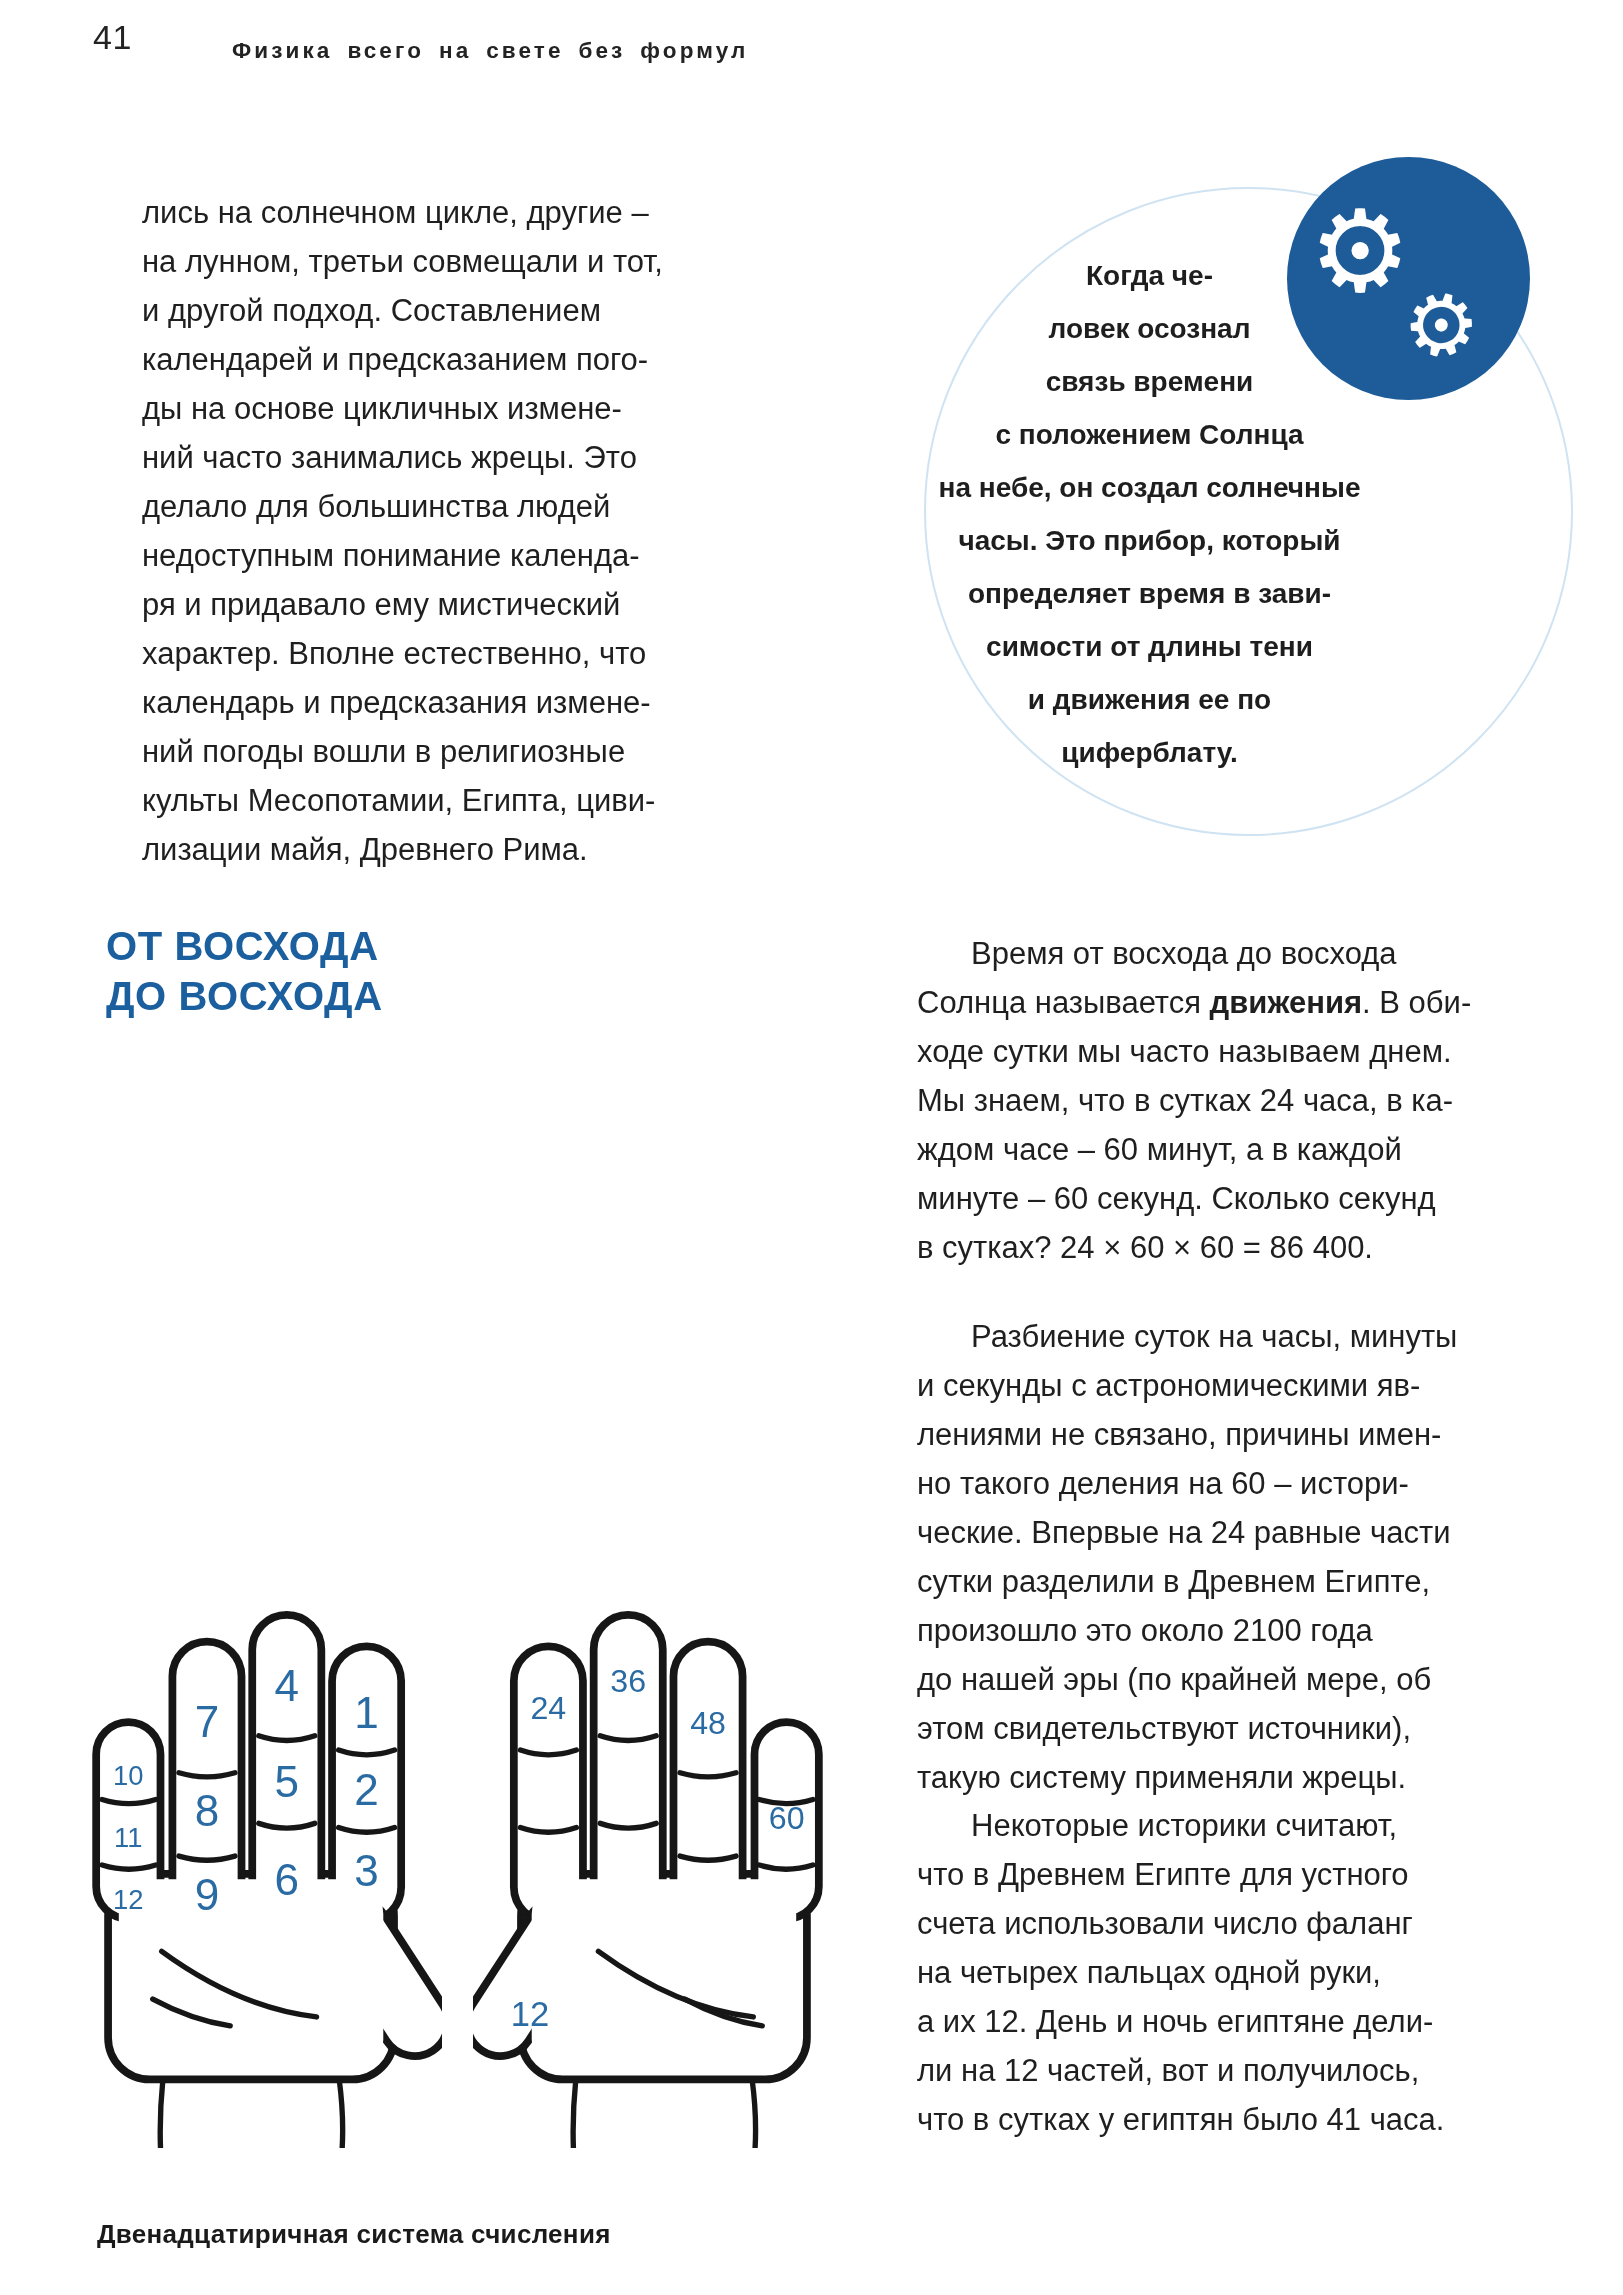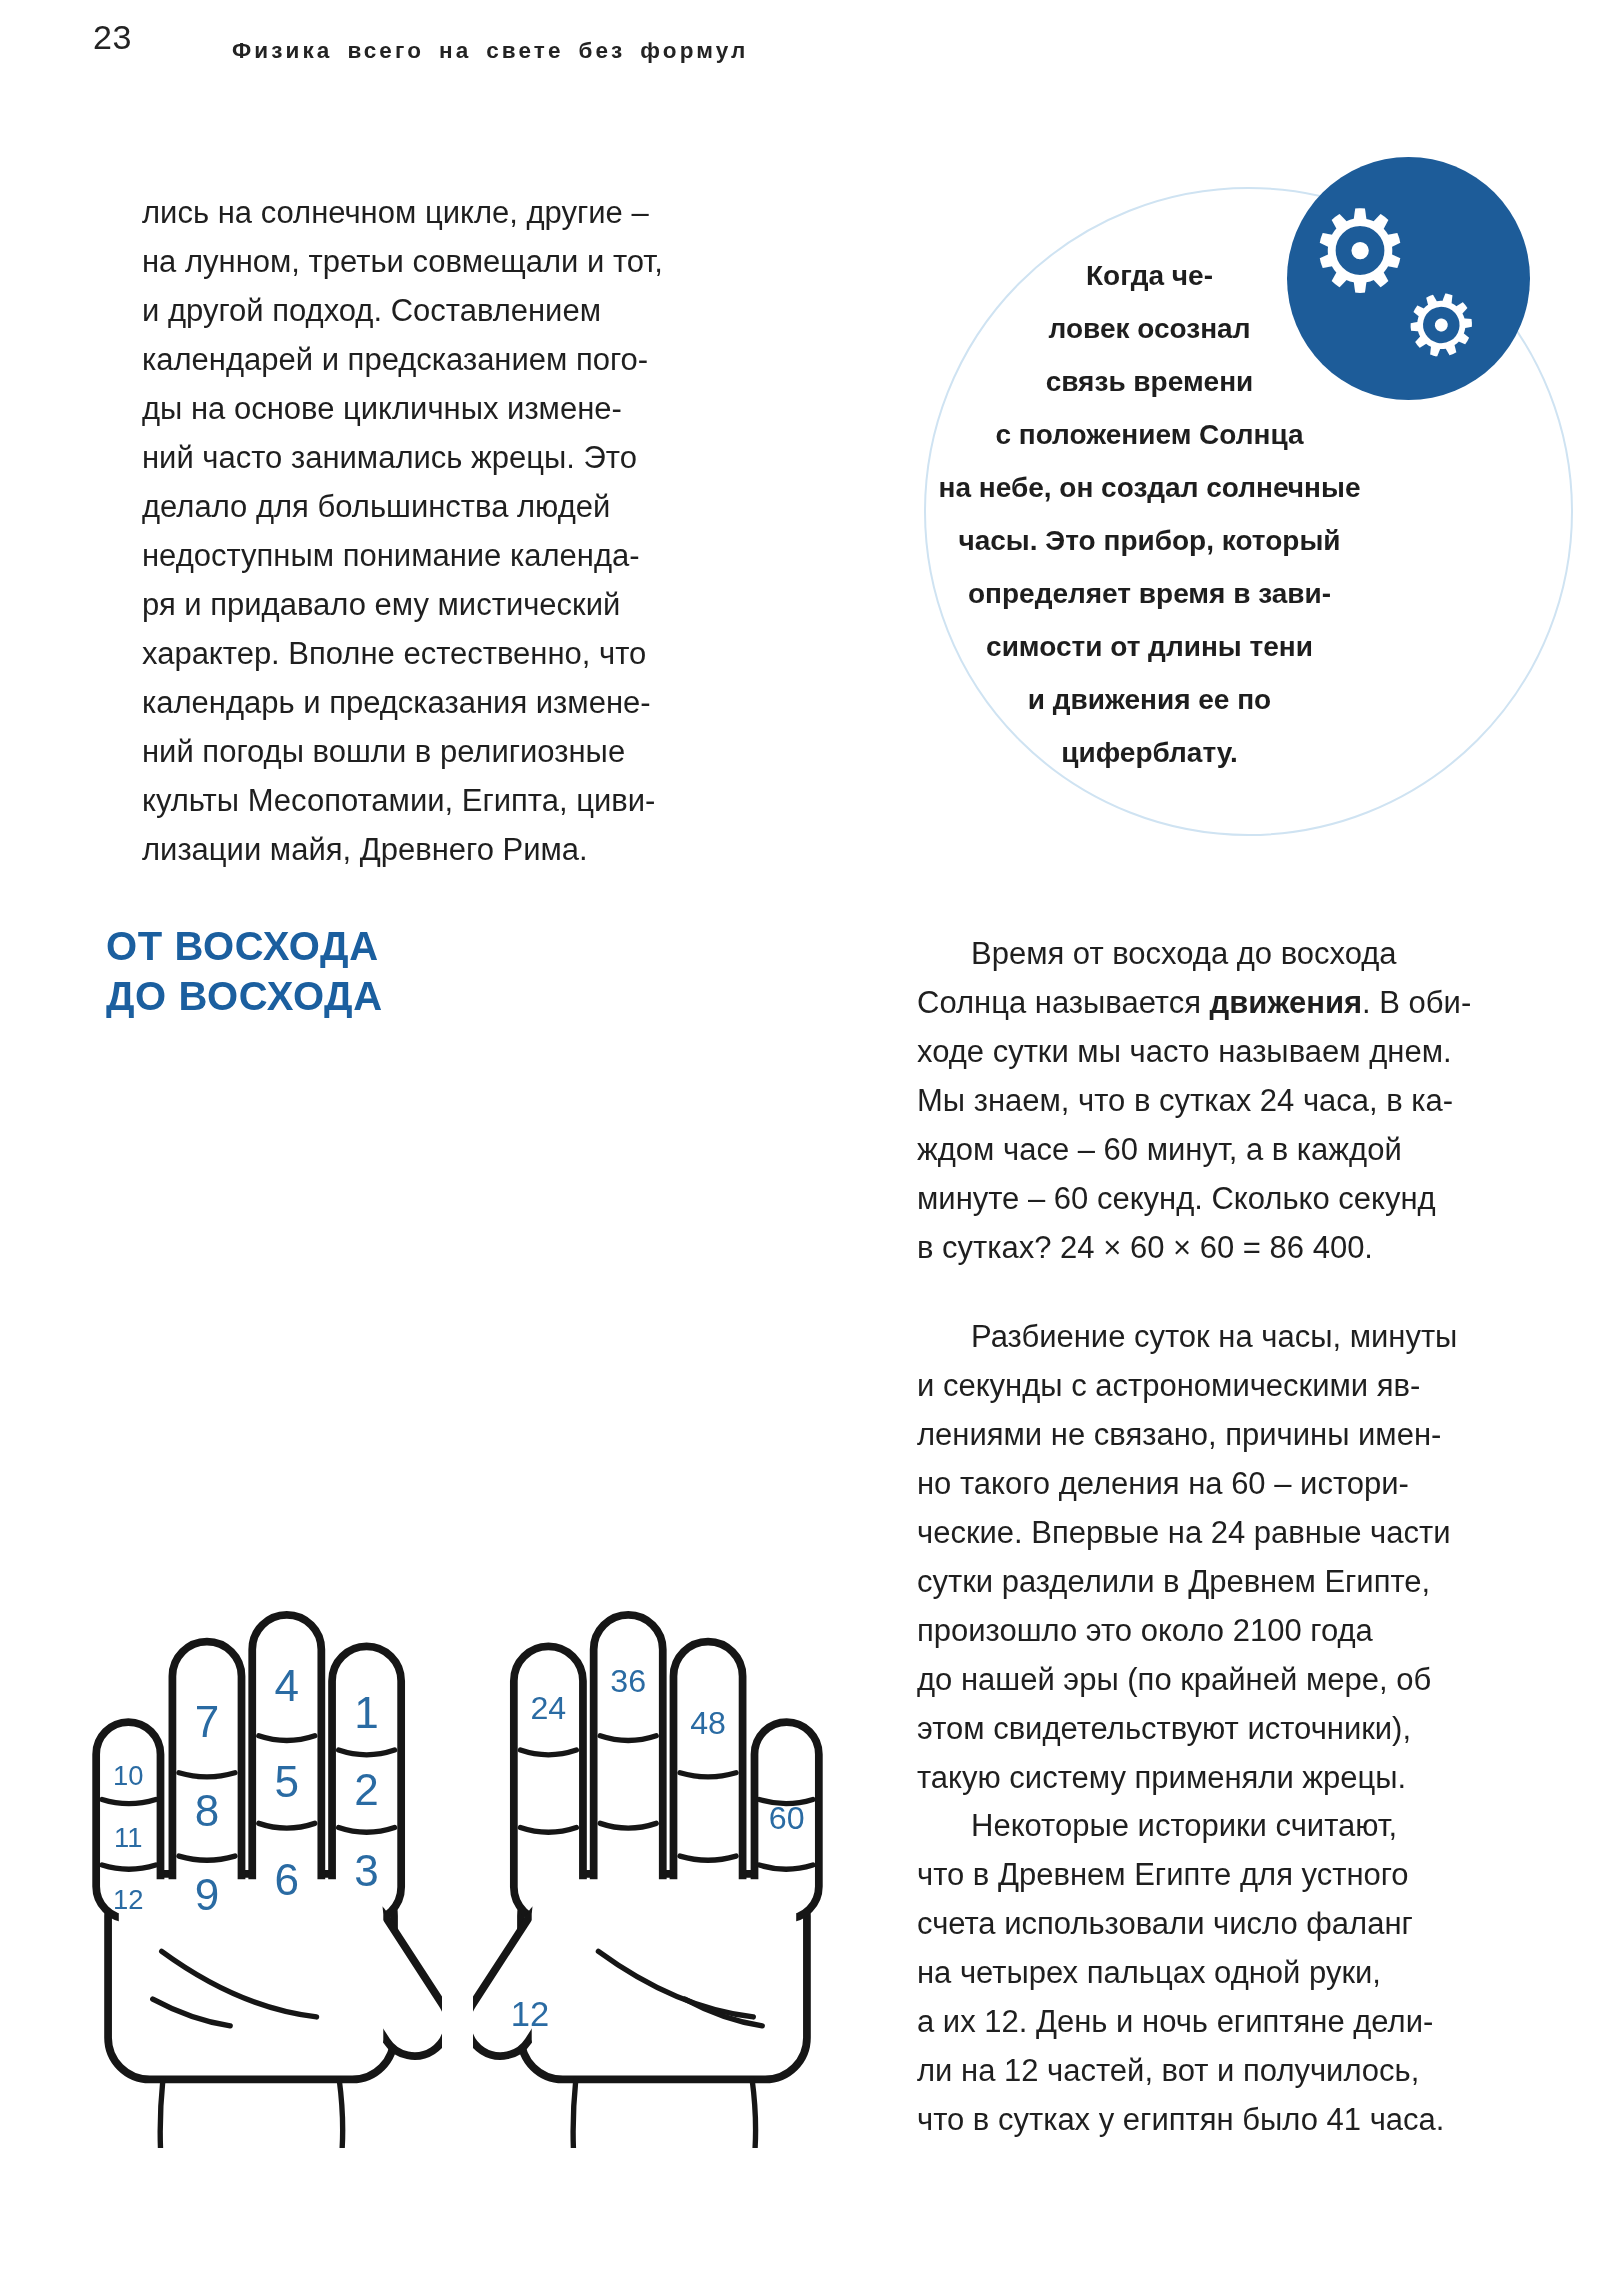--- a/index.html
+++ b/index.html
@@ -78,21 +78,21 @@
   svg text{
     font-family:"Liberation Sans", sans-serif;
     font-weight:400;
   }
 </style>
 </head>
 <body>
 
 <div class="page">
 
-  <div class="abs page-number">23</div>
+  <div class="abs page-number">41</div>
   <div class="abs running-title">Физика всего на свете без формул</div>
 
   <div class="abs para left-col-p1">лись на солнечном цикле, другие –
 на лунном, третьи совмещали и тот,
 и другой подход. Составлением
 календарей и предсказанием пого-
 ды на основе цикличных измене-
 ний часто занимались жрецы. Это
 делало для большинства людей
 недоступным понимание календа-
@@ -211,15 +211,16 @@
     </g>
     <g fill="#2a6ba3" text-anchor="middle">
       <text x="126" y="210" font-size="54">24</text>
       <text x="260" y="165" font-size="54">36</text>
       <text x="394" y="235" font-size="54">48</text>
       <text x="526" y="395" font-size="54">60</text>
       <text x="95" y="725" font-size="58">12</text>
     </g>
   </svg>
 
+  <div class="abs caption">Двенадцатиричная система счисления</div>
 
 </div>
 
 
 </body></html>

